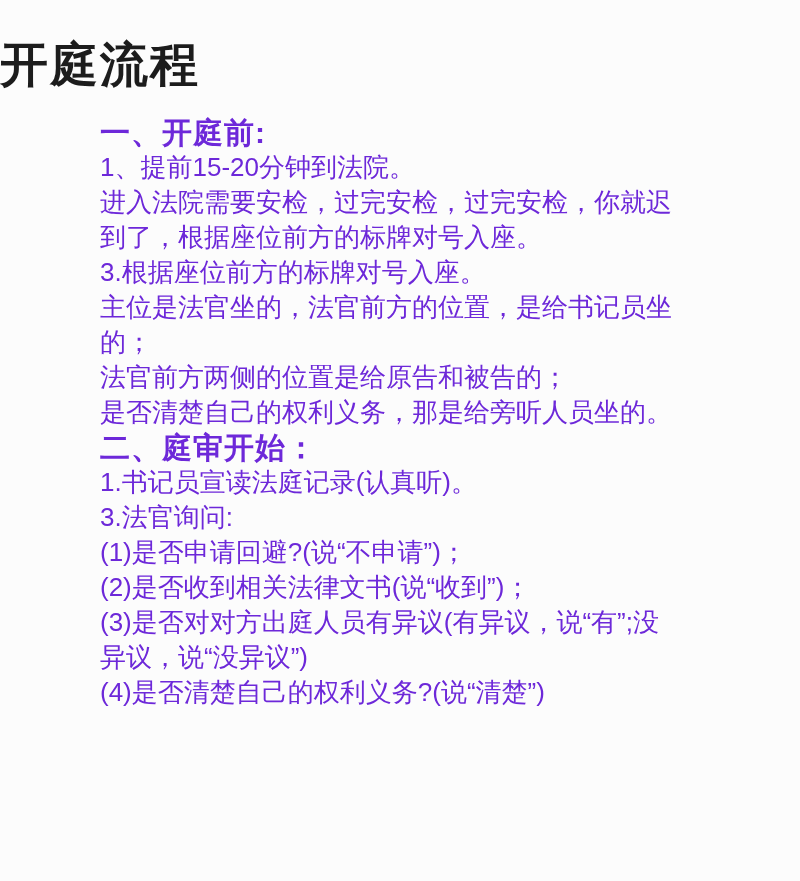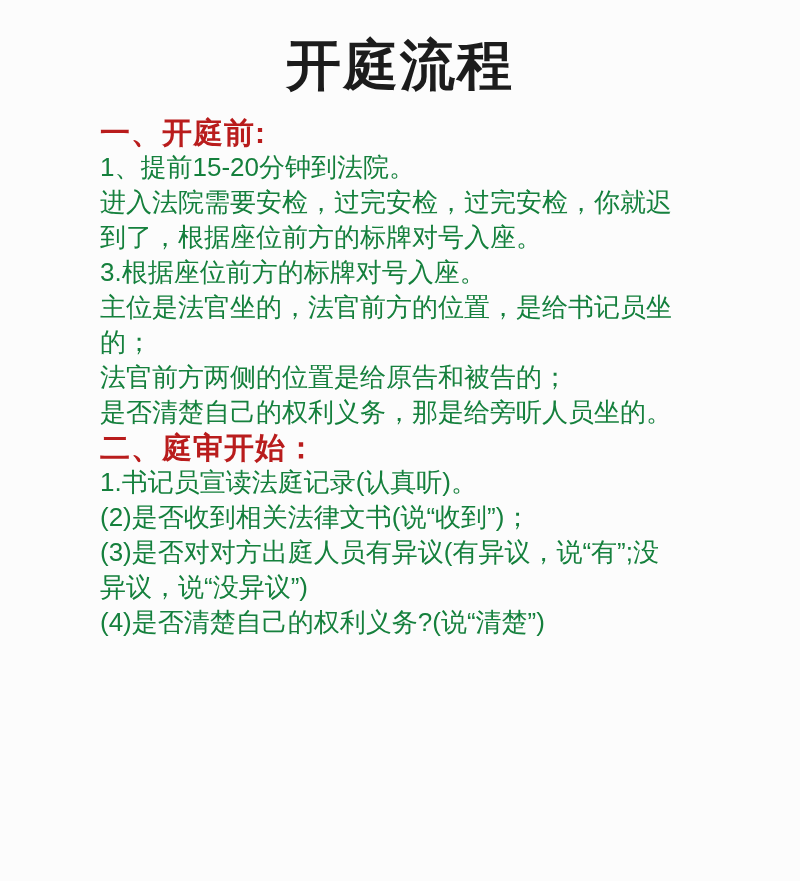--- a/index.html
+++ b/index.html
@@ -12,63 +12,64 @@
     height: 881px;
     background: #fcfcfc;
     overflow: hidden;
     font-family: "Liberation Sans", "DejaVu Sans", sans-serif;
     color: #2b2b2b;
     box-sizing: border-box;
   }
   .title {
     margin: 0;
     padding-top: 34px;
-    text-align: center;
-    font-size: 55px;
+    font-size: 48px;
     line-height: 62px;
     font-weight: 900;
     letter-spacing: 2px;
     color: #1c1c1c;
   }
   .doc-body {
     margin-top: 19px;
     padding-left: 100px;
     padding-right: 60px;
   }
   .line {
     font-size: 26px;
     line-height: 35px;
     white-space: nowrap;
     font-weight: 400;
-    color: #15803d;
+    color: #6d28d9;
   }
   .heading {
     font-size: 30px;
     line-height: 35px;
     white-space: nowrap;
     font-weight: 800;
     letter-spacing: 1px;
-    color: #b91c1c;
+    color: #6d28d9;
   }
 </style>
 </head>
 <body>
 
 <div class="page">
   <h1 class="title">开庭流程</h1>
   <div class="doc-body">
     <div class="heading">一、开庭前:</div>
     <div class="line">1、提前15-20分钟到法院。</div>
     <div class="line">进入法院需要安检，过完安检，过完安检，你就迟</div>
     <div class="line">到了，根据座位前方的标牌对号入座。</div>
     <div class="line">3.根据座位前方的标牌对号入座。</div>
     <div class="line">主位是法官坐的，法官前方的位置，是给书记员坐</div>
     <div class="line">的；</div>
     <div class="line">法官前方两侧的位置是给原告和被告的；</div>
     <div class="line">是否清楚自己的权利义务，那是给旁听人员坐的。</div>
     <div class="heading">二、庭审开始：</div>
     <div class="line">1.书记员宣读法庭记录(认真听)。</div>
+    <div class="line">3.法官询问:</div>
+    <div class="line">(1)是否申请回避?(说“不申请”)；</div>
     <div class="line">(2)是否收到相关法律文书(说“收到”)；</div>
     <div class="line">(3)是否对对方出庭人员有异议(有异议，说“有”;没</div>
     <div class="line">异议，说“没异议”)</div>
     <div class="line">(4)是否清楚自己的权利义务?(说“清楚”)</div>
   </div>
 </div>
 
 </body></html>

